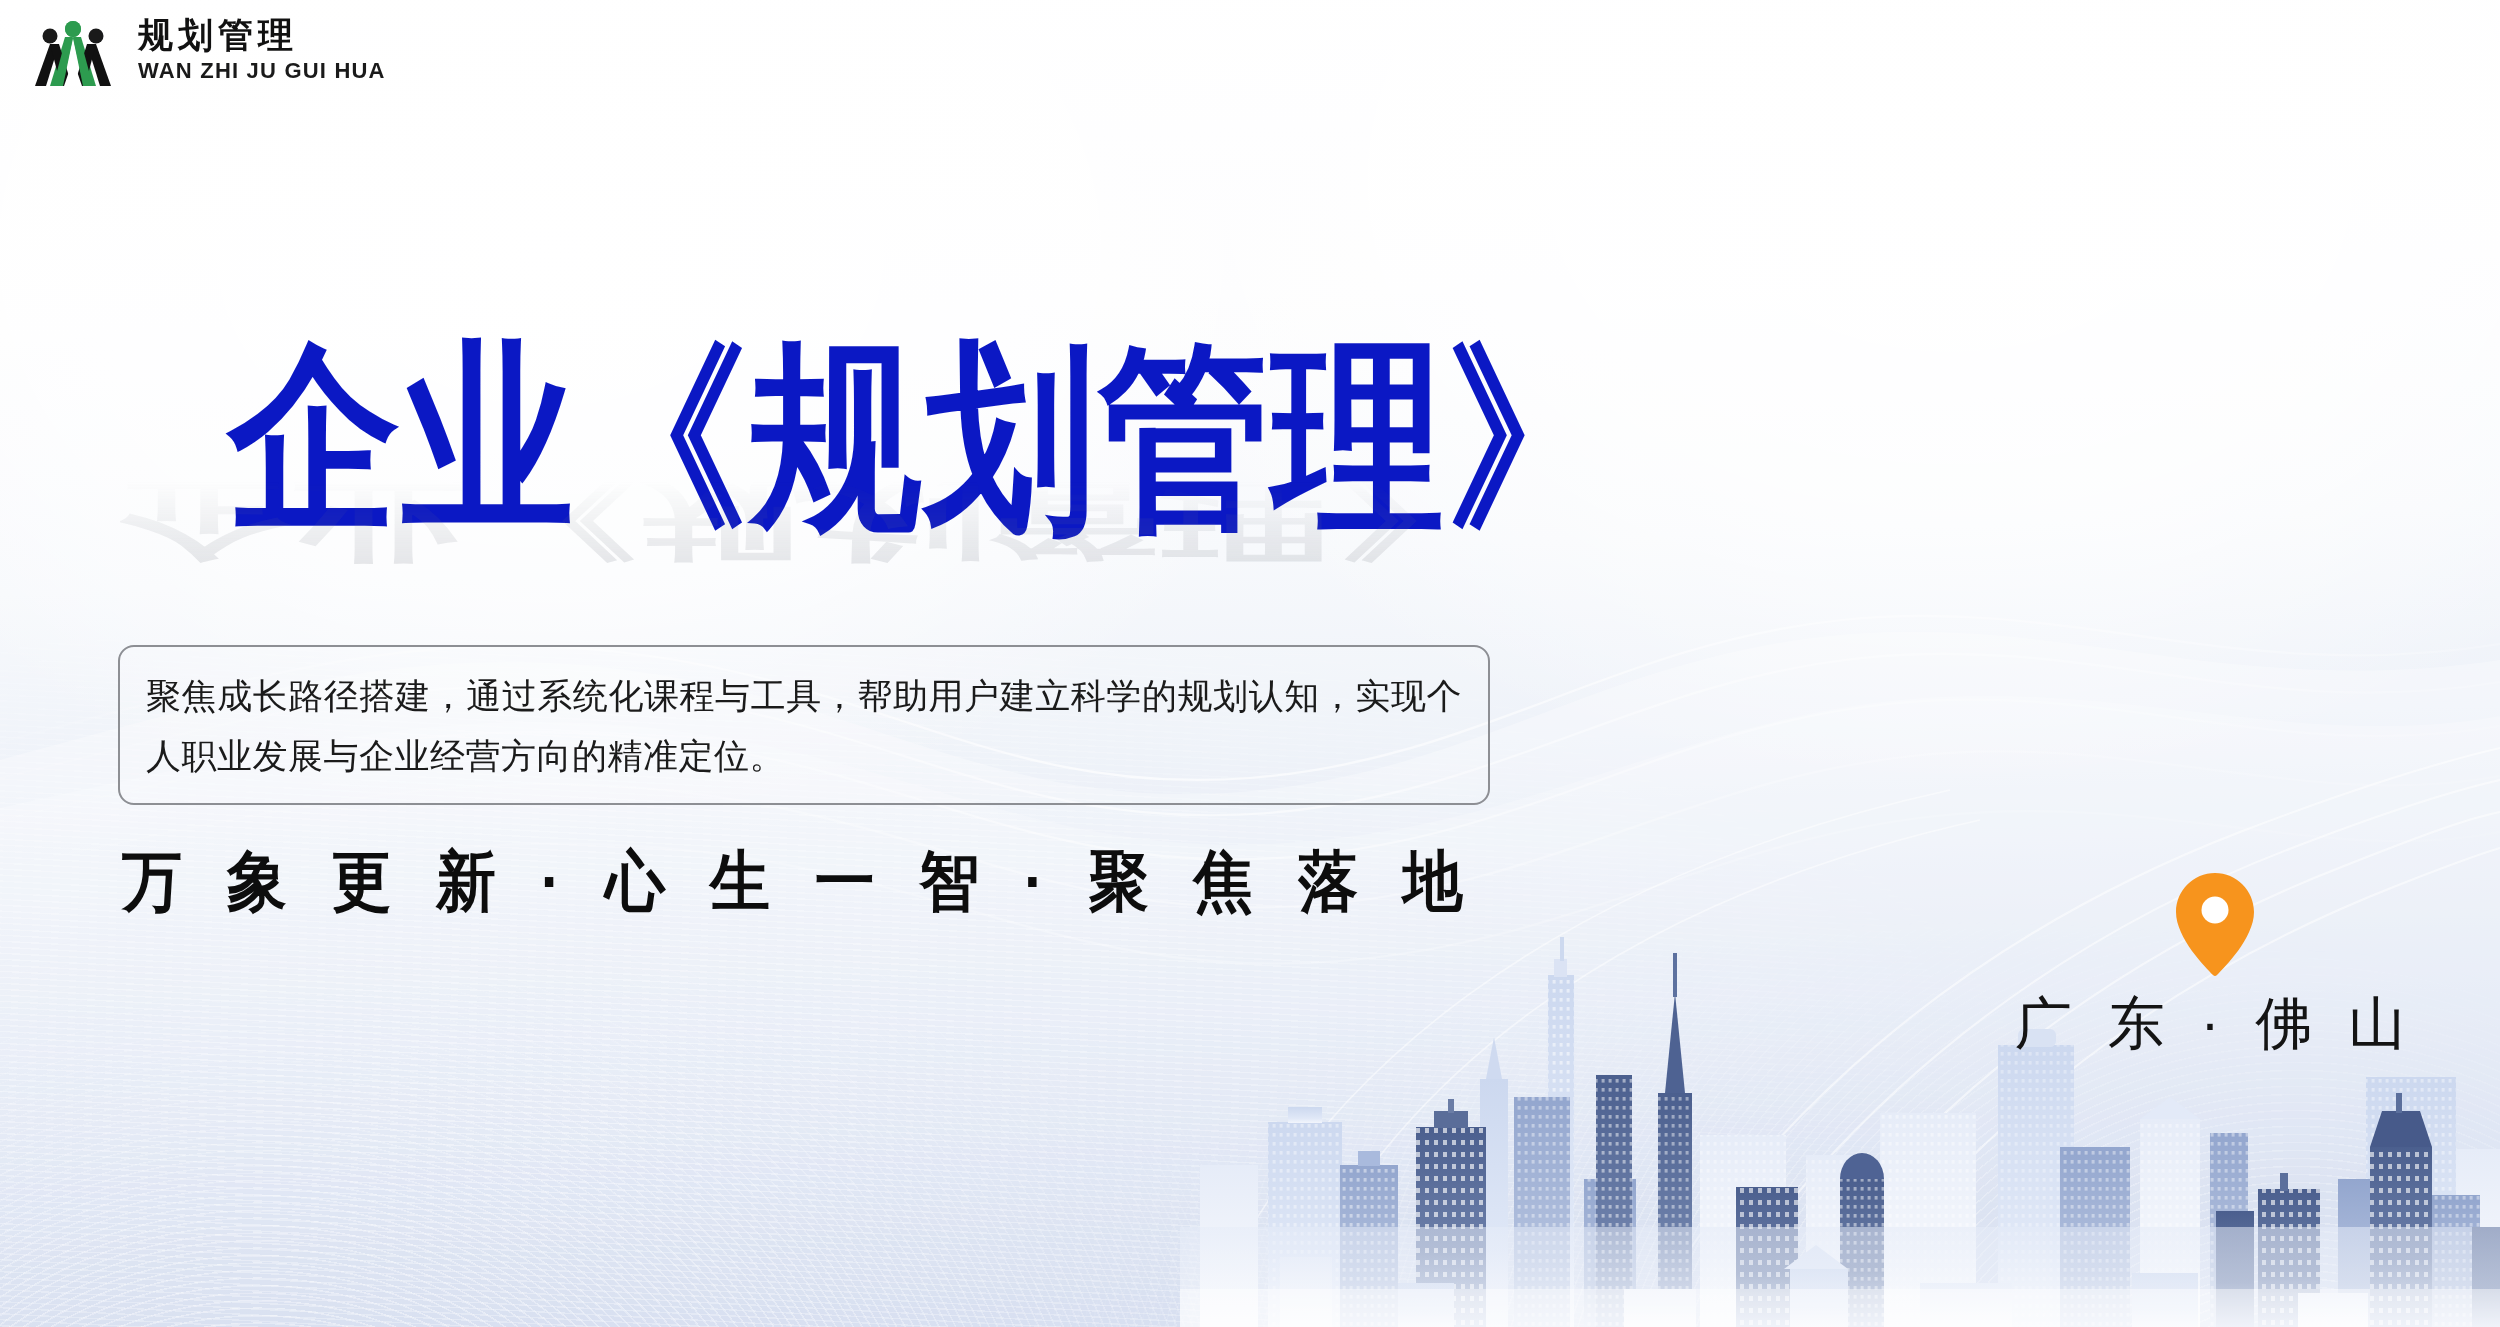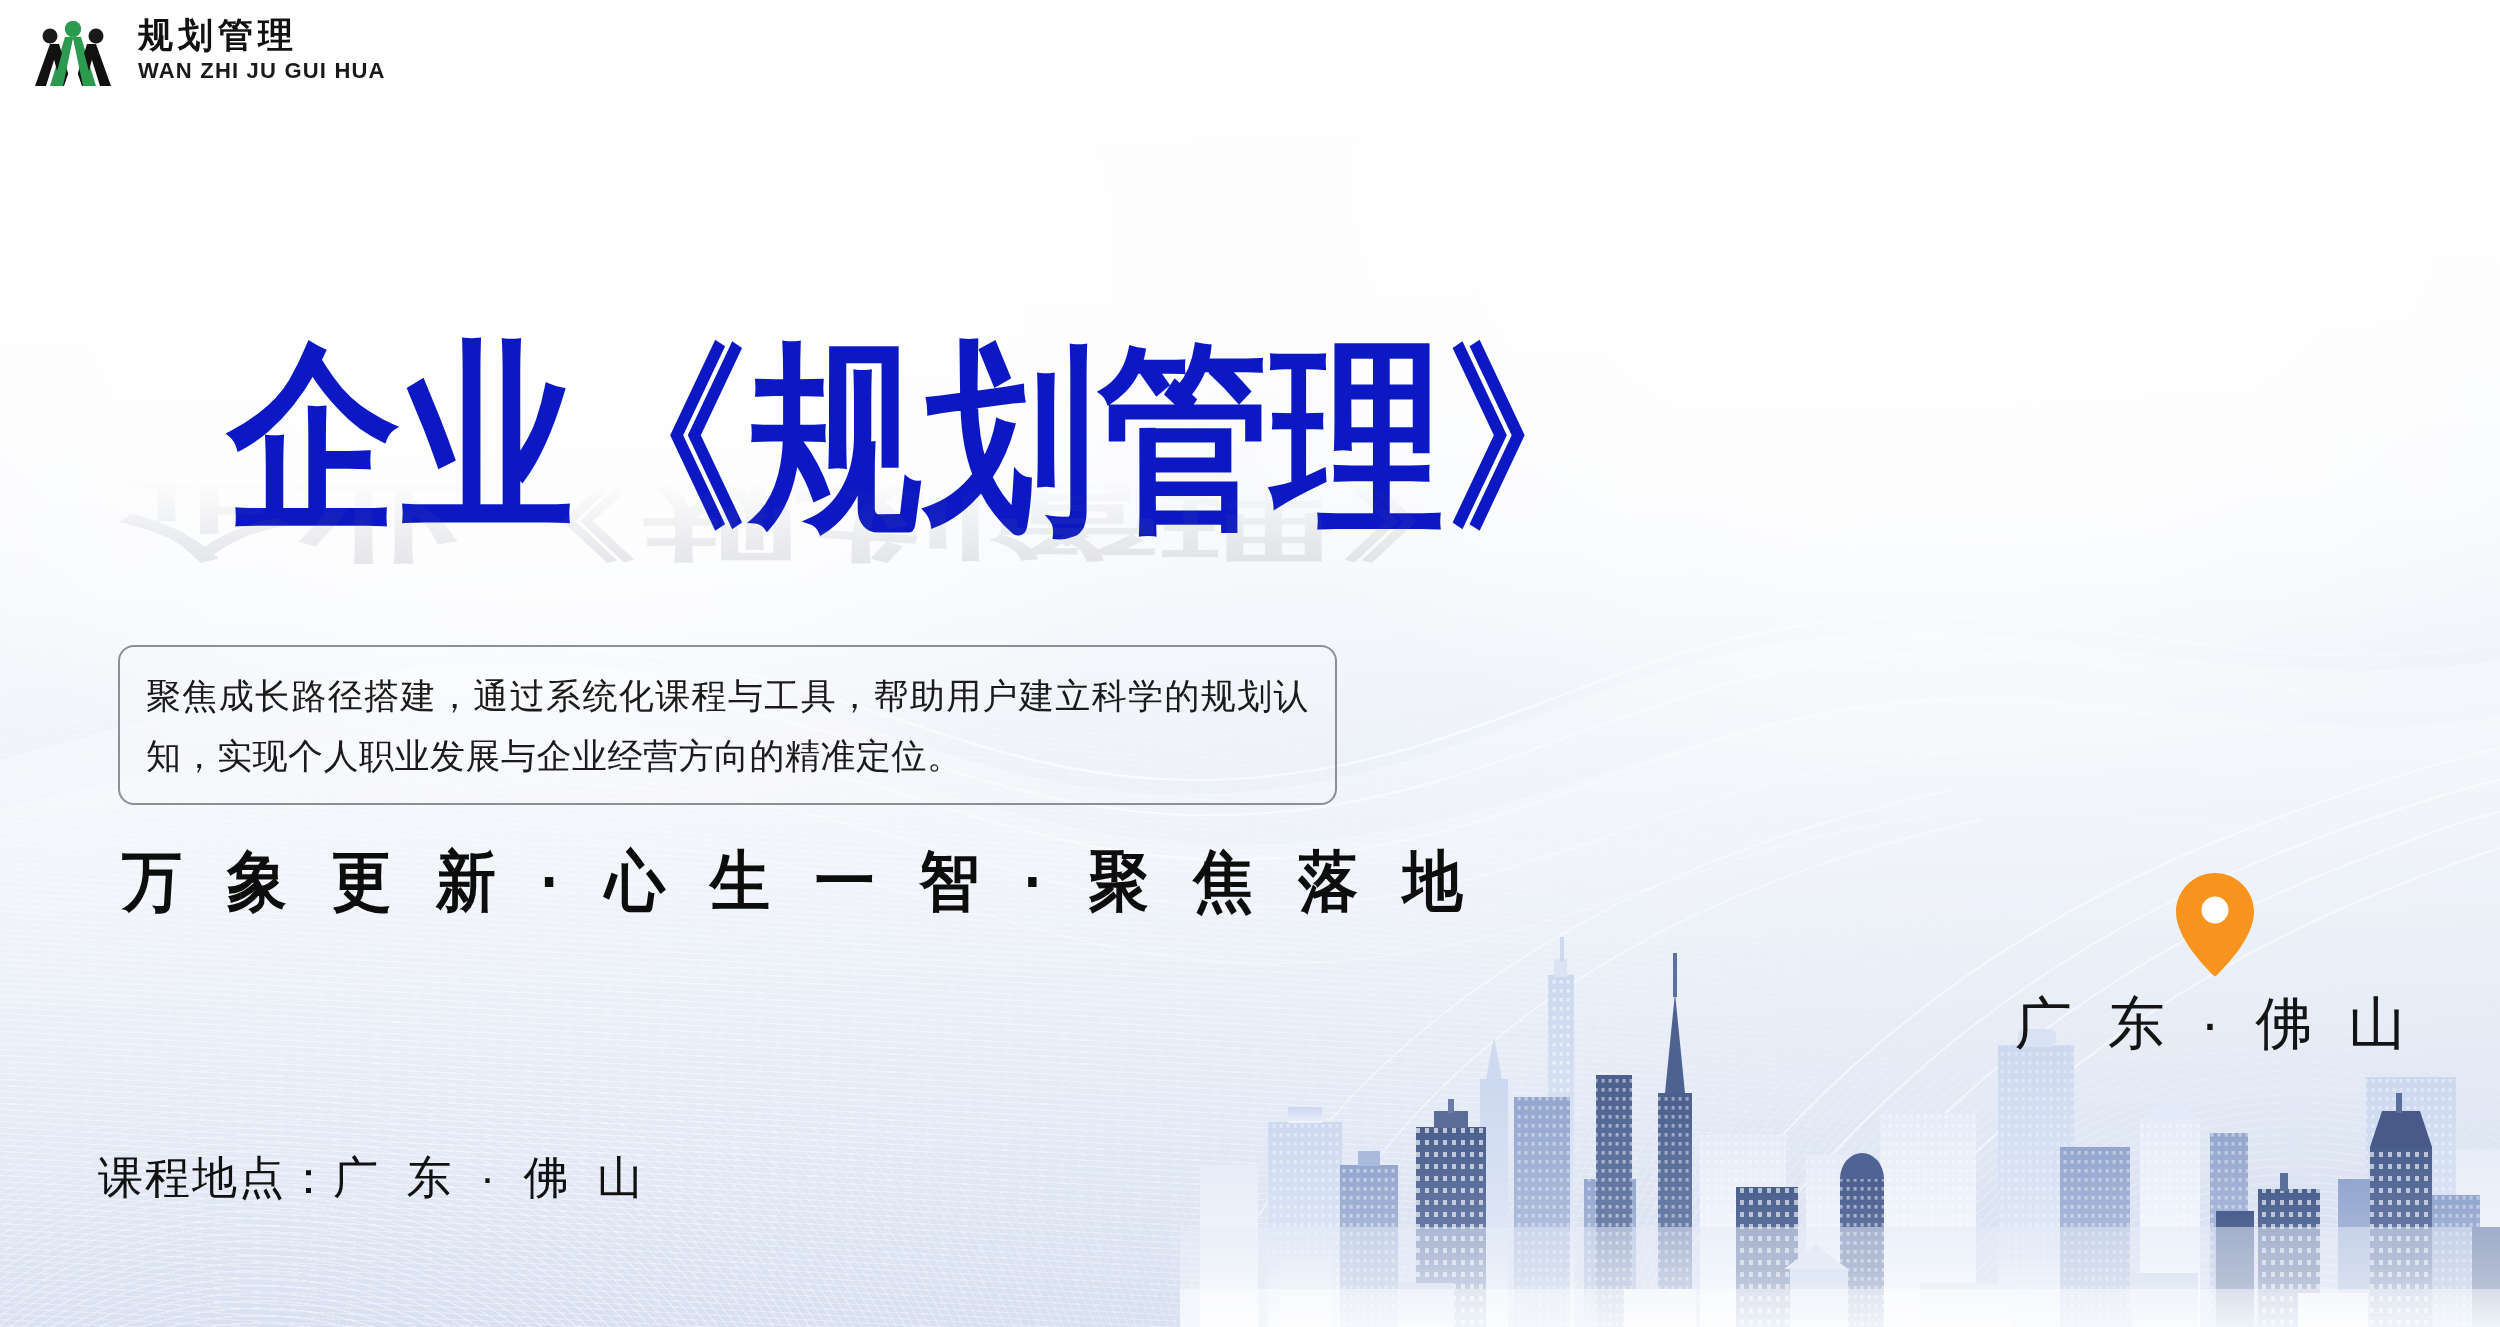--- a/index.html
+++ b/index.html
@@ -131,21 +131,21 @@
     transform:scaleY(-0.52) scaleX(1.0);
     transform-origin:left top;
     -webkit-mask-image:linear-gradient(to top, rgba(0,0,0,0) 8%, rgba(0,0,0,.65) 70%, rgba(0,0,0,.9) 100%);
             mask-image:linear-gradient(to top, rgba(0,0,0,0) 8%, rgba(0,0,0,.65) 70%, rgba(0,0,0,.9) 100%);
     pointer-events:none;
   }
 
   
   .desc-box {
     position:absolute; left:118px; top:645px;
-    width:1219px; min-height:148px;
+    width:1372px; min-height:148px;
     border:2px solid #8d8f94;
     border-radius:16px;
     padding:20px 26px 16px 26px;
     background:rgba(255,255,255,.10);
   }
   .desc-text {
     font-family:"Liberation Serif","DejaVu Serif",serif;
     font-size:35px; color:#1b1b1b; line-height:1.72;
     letter-spacing:.5px; text-align:justify;
   }
@@ -404,18 +404,15 @@
 
   <div class="loc-badge">
     <svg class="pin-svg" width="86" height="108" viewBox="0 0 86 108">
       <path d="M43 3 C21.5 3 4 20.5 4 42 C4 68 34 98 41 105 a2.8 2.8 0 0 0 4 0 C52 98 82 68 82 42 C82 20.5 64.5 3 43 3 Z" fill="#F7941D"></path>
       <circle cx="43" cy="40" r="13.5" fill="#ffffff"></circle>
     </svg>
     <div class="loc-name">广 东 · 佛 山</div>
   </div>
 
   <div class="course-info">
-    <div class="course-row loc">
-      <span class="lbl">课程地点：</span><span class="val">广 东 · 佛 山</span>
-    </div>
   </div>
 
 </div>
 
 </body></html>

